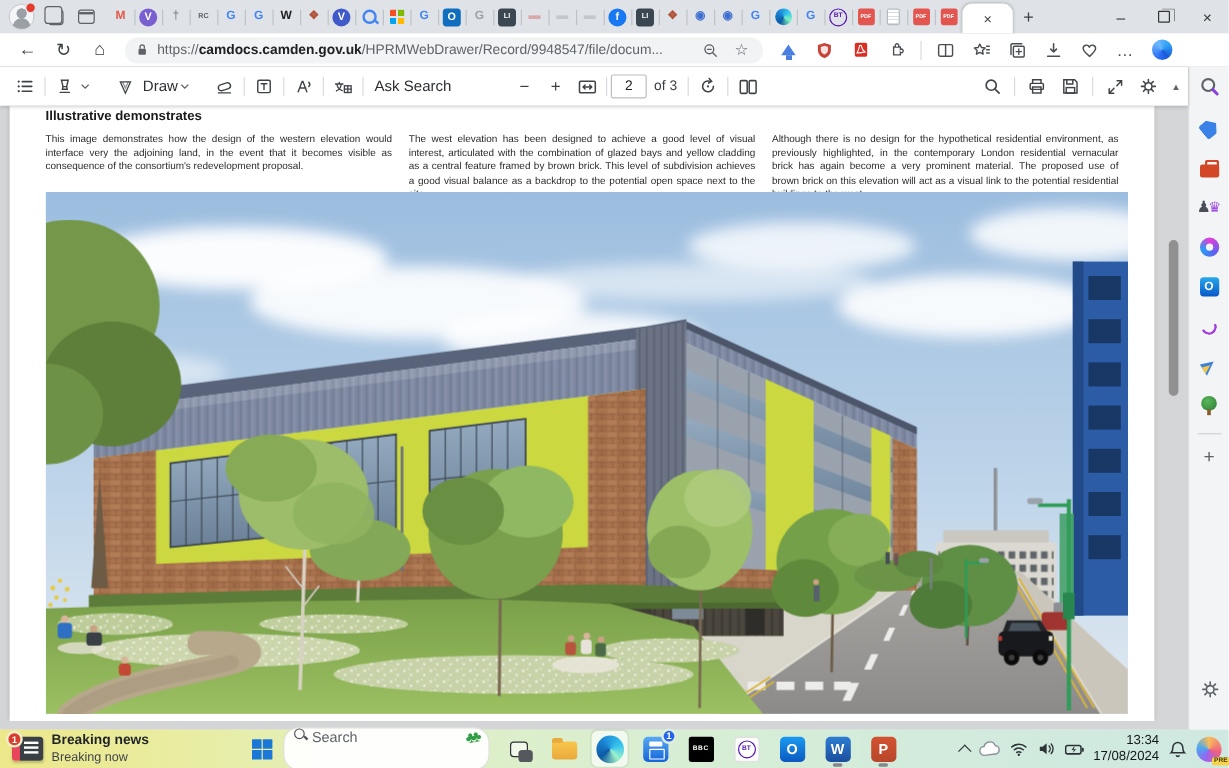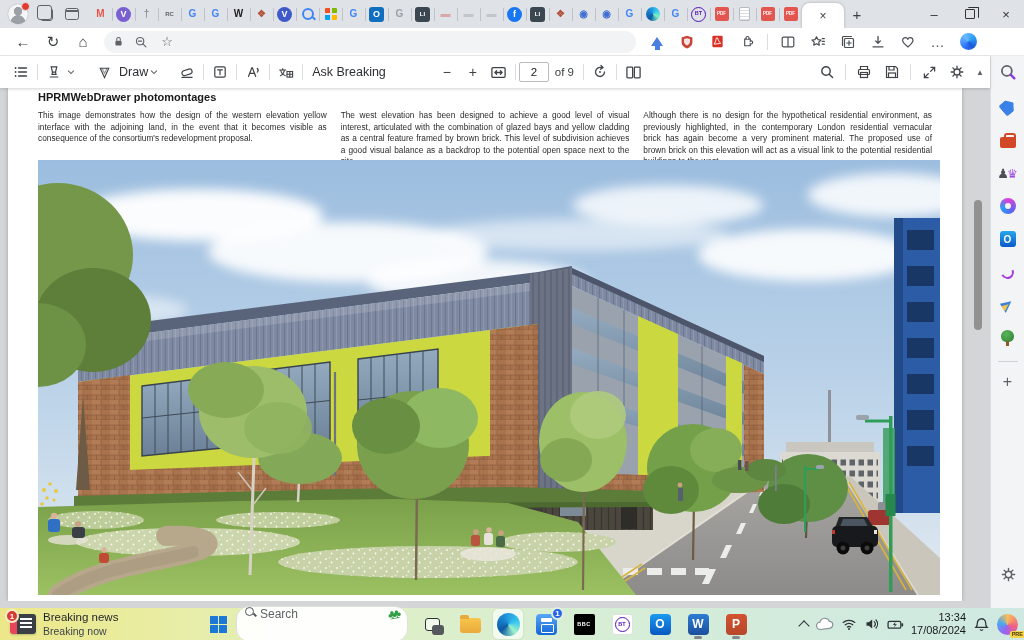--- a/index.html
+++ b/index.html
@@ -97,21 +97,21 @@
 
 #understrip{position:absolute;left:0;top:601px;width:990px;height:7px;background:#d4d5d7}
 
 
 #taskbar{position:absolute;left:0;top:608px;width:1024px;height:32px;background:linear-gradient(90deg,#ece789 0%,#e9eda2 15%,#e0f0c4 33%,#d8eed4 55%,#d2ebdc 75%,#cfe9e2 100%);display:flex;align-items:center}
 #widget{display:flex;align-items:center;gap:7px;padding:0 10px;height:100%;cursor:pointer}
 .news-ico{position:relative;width:26px;height:20px;border-radius:3px;background:linear-gradient(90deg,#e8445a 0 7px,#3a3f45 7px);box-shadow:0 1px 2px rgba(0,0,0,.2)}
 .news-ico::after{content:"";position:absolute;left:10px;top:4px;width:12px;height:2px;background:#fff;box-shadow:0 4px 0 #fff,0 8px 0 #fff}
 .news-badge{position:absolute;left:-5px;top:-5px;width:14px;height:14px;border-radius:50%;background:#d83b2f;color:#fff;font-size:8px;font-weight:bold;display:flex;align-items:center;justify-content:center;border:2px solid #f2eec9}
 .news-txt{display:flex;flex-direction:column;line-height:1.15}
-.news-t1{font-size:11.5px;font-weight:normal;color:#1f2327}
+.news-t1{font-size:11.5px;font-weight:bold;color:#1f2327}
 .news-t2{font-size:10.5px;color:#3f454b}
 #tb-center{position:absolute;left:210px;top:0;height:32px;display:flex;align-items:center;gap:9px}
 .winlogo{width:17px;height:17px;display:grid;grid-template-columns:8px 8px;grid-template-rows:8px 8px;gap:1px;cursor:pointer}
 .winlogo span{background:#1b78d7;border-radius:0.5px}
 #searchpill{width:172px;height:36px;background:rgba(255,255,255,.95);border:1px solid #dde2d8;border-radius:13px;display:flex;align-items:flex-start;padding:0 8px;gap:6px;cursor:pointer}
 .mag-s{width:9px;height:9px;border:1.6px solid #52565b;border-radius:50%;position:relative}
 .mag-s::after{content:"";position:absolute;width:4px;height:1.6px;background:#52565b;transform:rotate(45deg);right:-3.5px;bottom:-0.5px}
 #searchpill .stxt{flex:1;font-size:12px;color:#5f6368}
 .clover{font-size:13px;color:#2f9e44;letter-spacing:-4px;transform:rotate(-12deg);margin-right:2px}
 .tb-app{position:relative;width:30px;height:30px;display:flex;align-items:center;justify-content:center;cursor:pointer;border-radius:5px}
@@ -433,20 +433,21 @@
 <div id="addrbar">
   <div class="nav-ic" style="margin-left:8px">←</div>
   <div class="nav-ic">↻</div>
   <div class="nav-ic">⌂</div>
   <div id="urlpill">
     <span class="ic" style="color:#5f6368">
         <svg width="13" height="13">
           <use href="#i-lock"></use>
         </svg>
       </span>
+    <span id="urltext"><span>https://</span><b>camdocs.camden.gov.uk</b><span>/HPRMWebDrawer/Record/9948547/file/docum...</span></span>
     <span class="pill-ic">
         <svg width="14" height="14">
           <use href="#i-magminus"></use>
         </svg>
       </span>
     <span class="pill-ic">☆</span>
   </div>
   <div class="ext-row">
     <span class="ext-ic">
         <span class="ico-up"></span>
@@ -544,31 +545,31 @@
         <use href="#i-readaloud"></use>
       </svg>
     </div>
   <span class="vsep"></span>
   <div class="pdf-ic">
       <svg width="16" height="16">
         <use href="#i-translate"></use>
       </svg>
     </div>
   <span class="vsep"></span>
-  <span class="pdf-lbl" style="margin-left:6px">Ask Breaking</span>
+  <span class="pdf-lbl" style="margin-left:6px">Ask Search</span>
   <div class="pdf-ic" style="margin-left:46px;font-size:14px;color:#3c4043">−</div>
   <div class="pdf-ic" style="font-size:14px;color:#3c4043">+</div>
   <div class="pdf-ic">
       <svg width="17" height="17">
         <use href="#i-fitw"></use>
       </svg>
     </div>
   <span class="vsep"></span>
   <input id="pageinput" value="2" style="">
-  <span class="of-lbl">of 9</span>
+  <span class="of-lbl">of 3</span>
   <span class="vsep"></span>
   <div class="pdf-ic">
       <svg width="16" height="16">
         <use href="#i-rotate"></use>
       </svg>
     </div>
   <span class="vsep"></span>
   <div class="pdf-ic">
       <svg width="17" height="17">
         <use href="#i-twopage"></use>
@@ -601,23 +602,23 @@
         <svg width="16" height="16">
           <use href="#i-gear"></use>
         </svg>
       </div>
     <span class="caret-up">▲</span>
   </div>
 </div>
 
 <div id="viewer">
   <div id="page">
-    <div class="pg-head">HPRMWebDrawer photomontages</div>
+    <div class="pg-head">Illustrative demonstrates</div>
     <div class="pg-cols">
-      <p class="pg-col">This image demonstrates how the design of the western elevation yellow interface with the adjoining land, in the event that it becomes visible as consequence of the consortium's redevelopment proposal.</p>
+      <p class="pg-col">This image demonstrates how the design of the western elevation would interface very the adjoining land, in the event that it becomes visible as consequence of the consortium's redevelopment proposal.</p>
       <p class="pg-col">The west elevation has been designed to achieve a good level of visual interest, articulated with the combination of glazed bays and yellow cladding as a central feature framed by brown brick. This level of subdivision achieves a good visual balance as a backdrop to the potential open space next to the site.</p>
       <p class="pg-col">Although there is no design for the hypothetical residential environment, as previously highlighted, in the contemporary London residential vernacular brick has again become a very prominent material. The proposed use of brown brick on this elevation will act as a visual link to the potential residential buildings to the west.</p>
     </div>
 
     <svg id="photo" viewBox="0 0 902 435" preserveAspectRatio="none">
       <defs>
         <linearGradient id="sky" x1="0" y1="0" x2="0" y2="1">
             <stop offset="0" stop-color="#9cbddf"></stop>
             <stop offset=".55" stop-color="#bdd4e9"></stop>
             <stop offset="1" stop-color="#e2eaf1"></stop>

